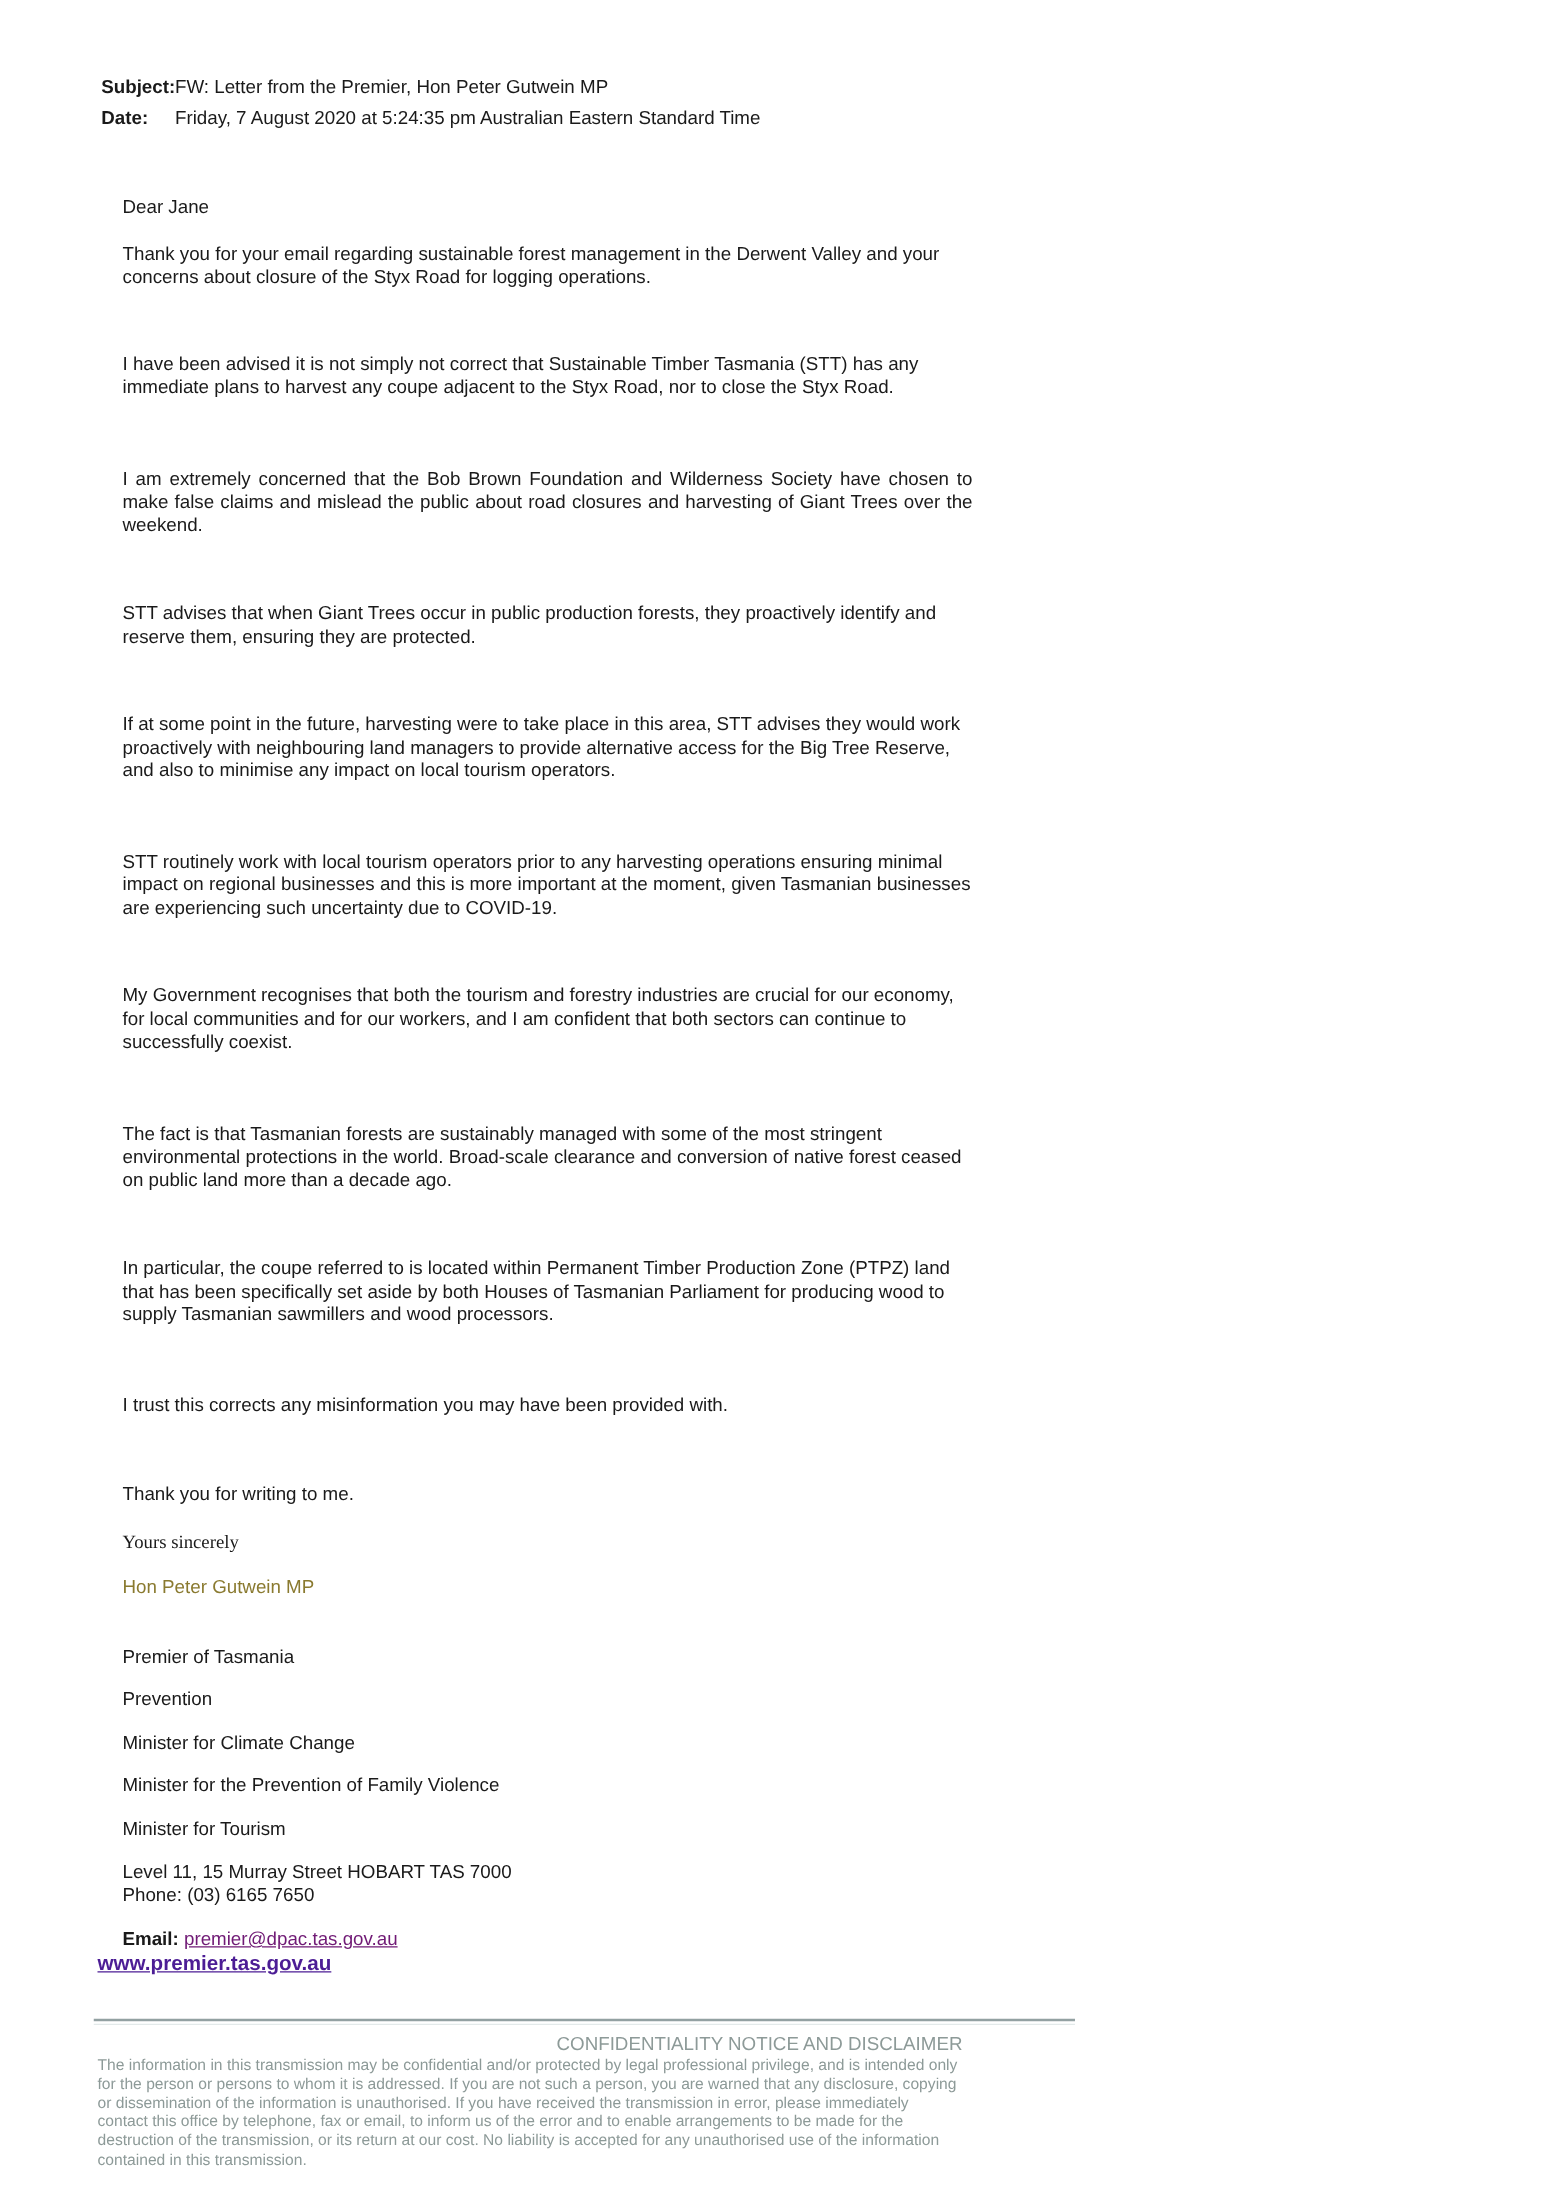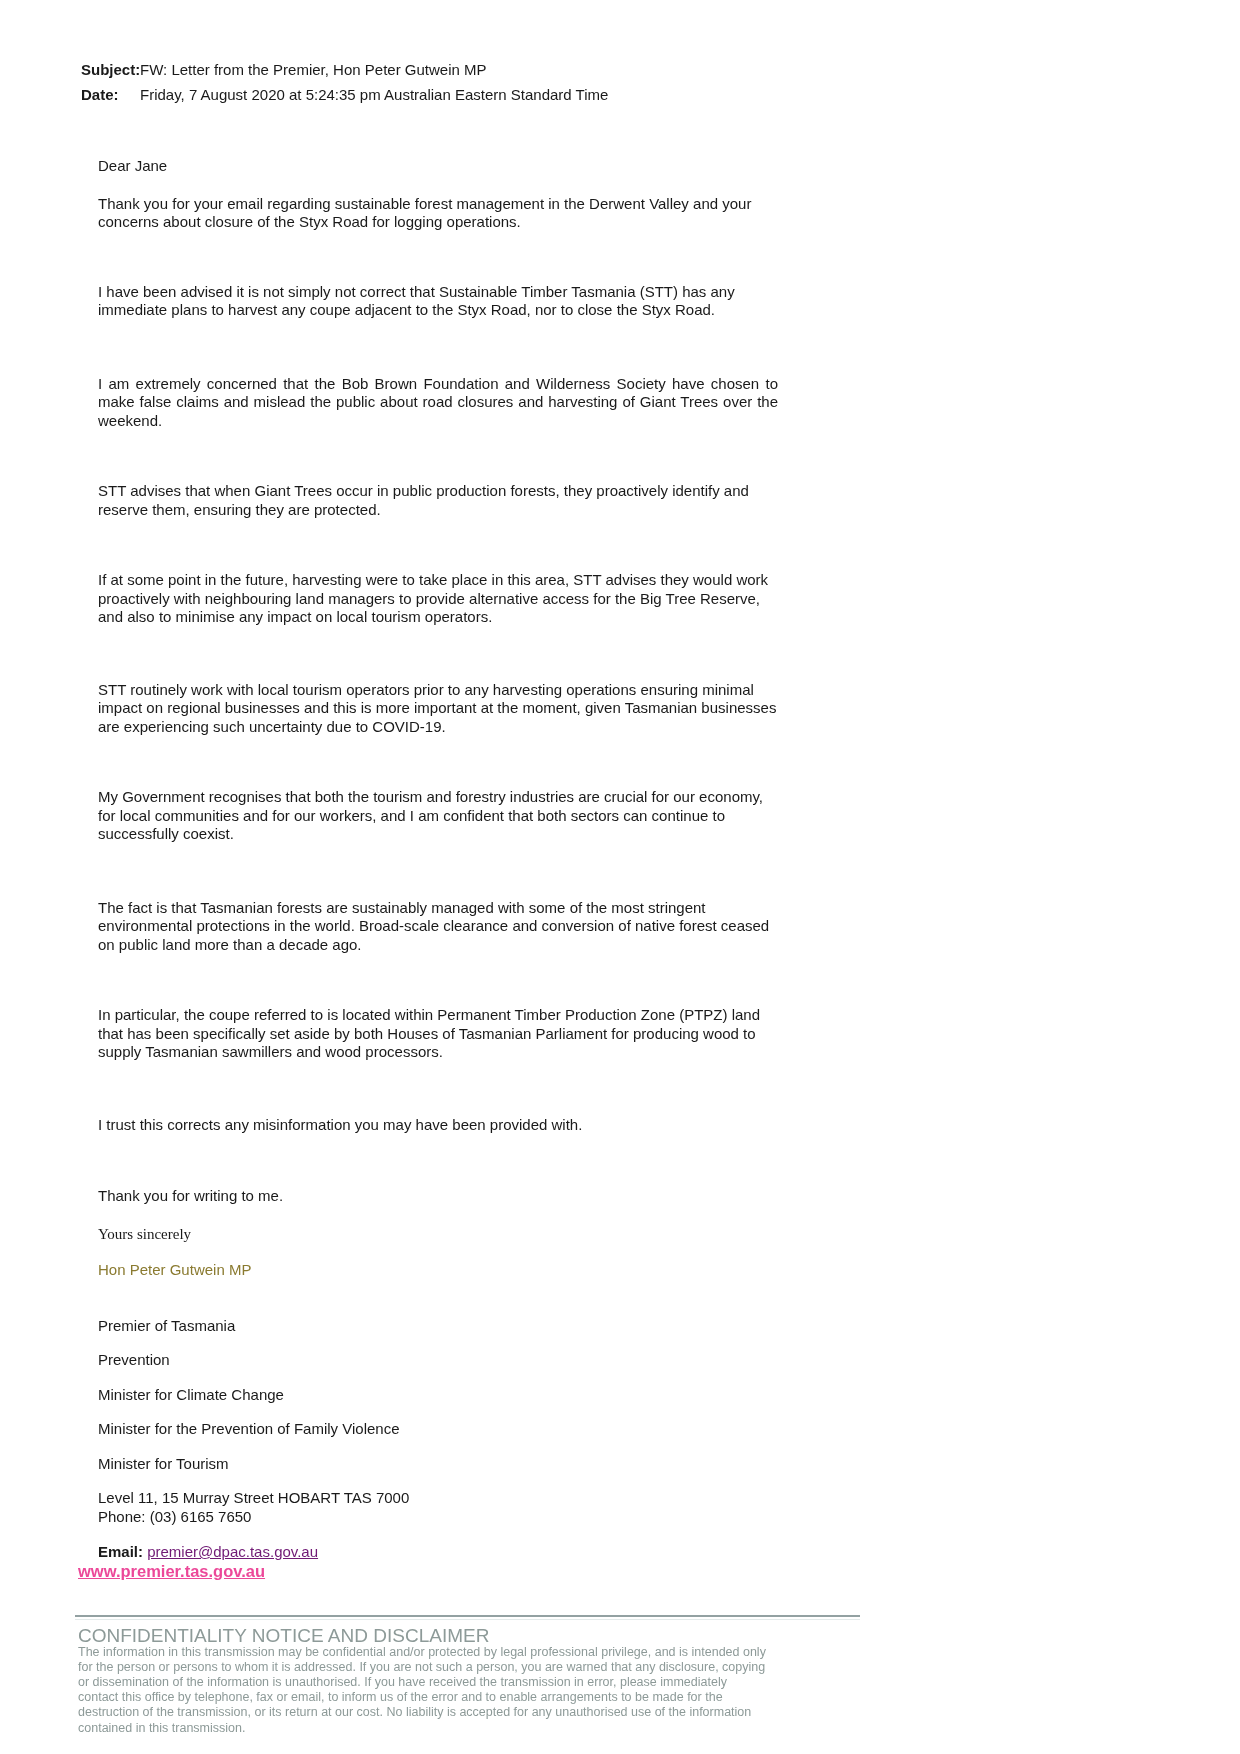--- a/index.html
+++ b/index.html
@@ -61,43 +61,44 @@
   a.link {
     color: #701a75;
     text-decoration: underline;
     cursor: pointer;
   }
   .www-link {
     display: inline-block;
     margin: 0 0 0 78px;
     font-size: 16.5px;
     font-weight: bold;
-    color: #ec4899;
+    color: #4c1d95;
     text-decoration: underline;
     cursor: pointer;
   }
   
   .divider {
     margin: 34px 0 0 75px;
     width: 785px;
     height: 2px;
     border: none;
     border-top: 2px solid #93a1a2;
     border-bottom: 1px solid #e3eaea;
     background: transparent;
   }
   .disclaimer {
     margin: 8px 0 0 78px;
     width: 692px;
     color: #8d9a98;
   }
   .disc-title {
-    font-size: 19px;
+    font-size: 15px;
     line-height: 16px;
     margin-bottom: 1px;
+    text-align: right;
   }
   .disc-text {
     font-size: 12.5px;
     line-height: 15.2px;
   }
 </style>
 </head>
 <body>
 
 <div class="page">

